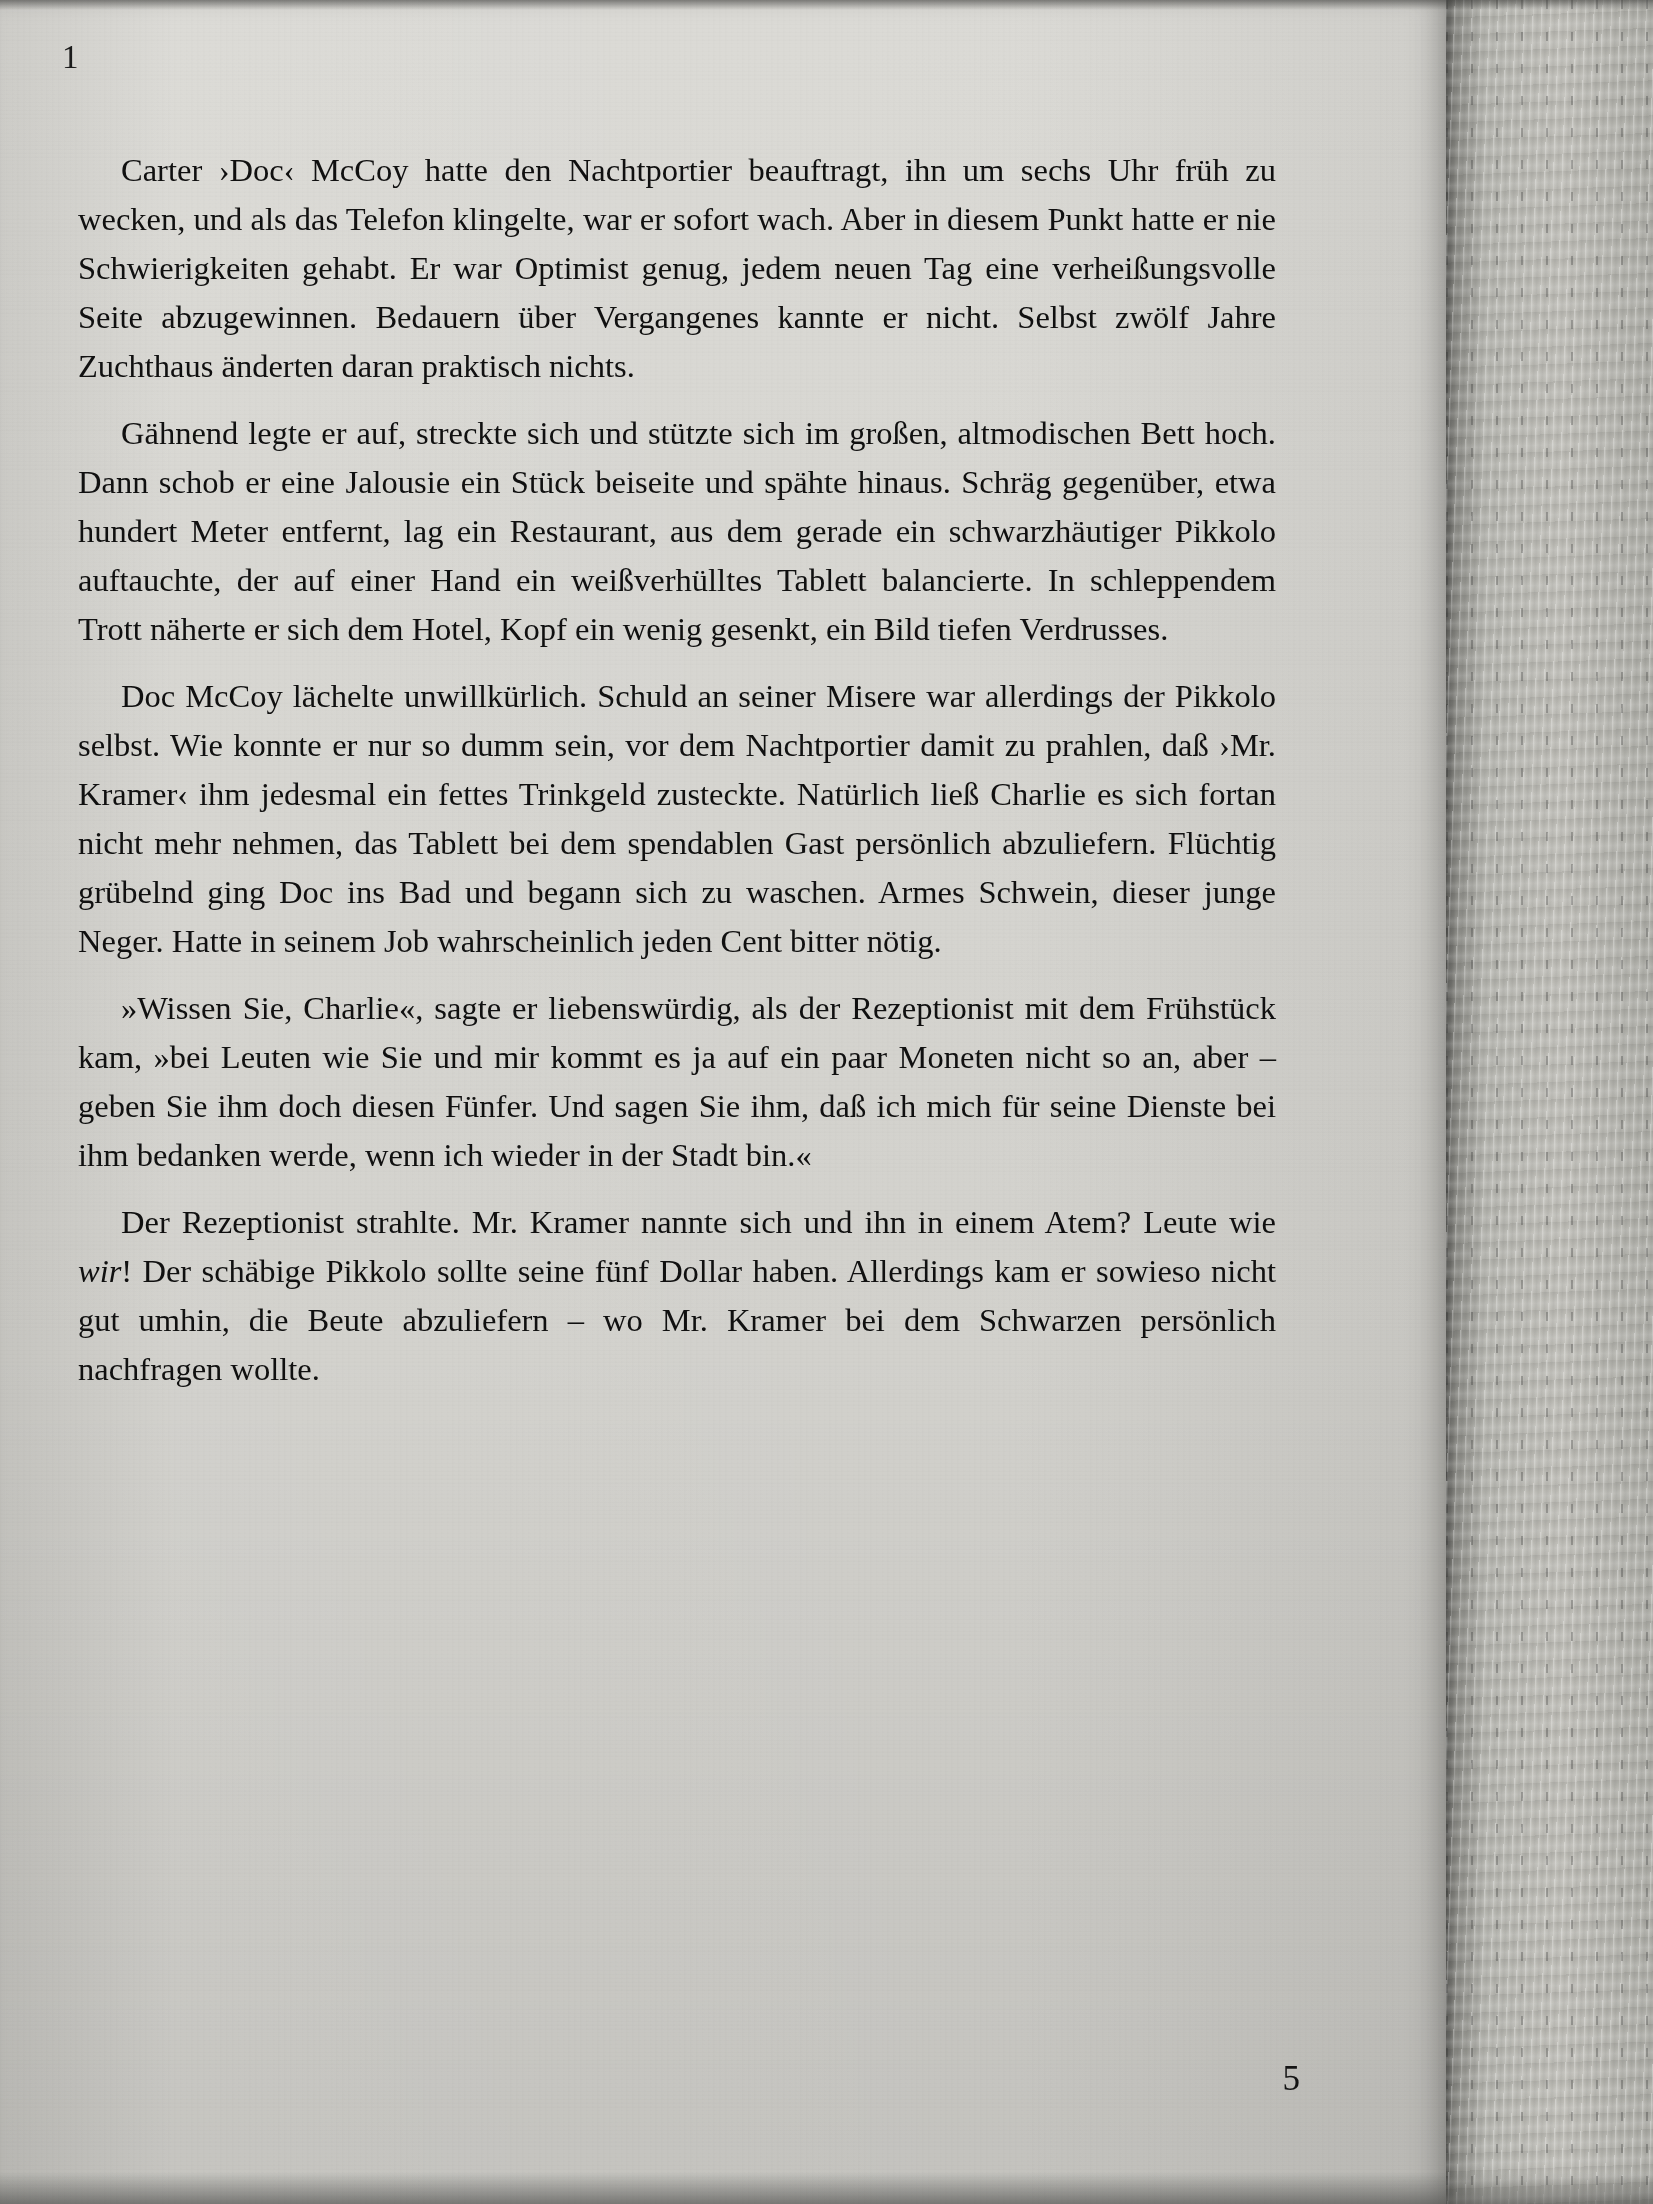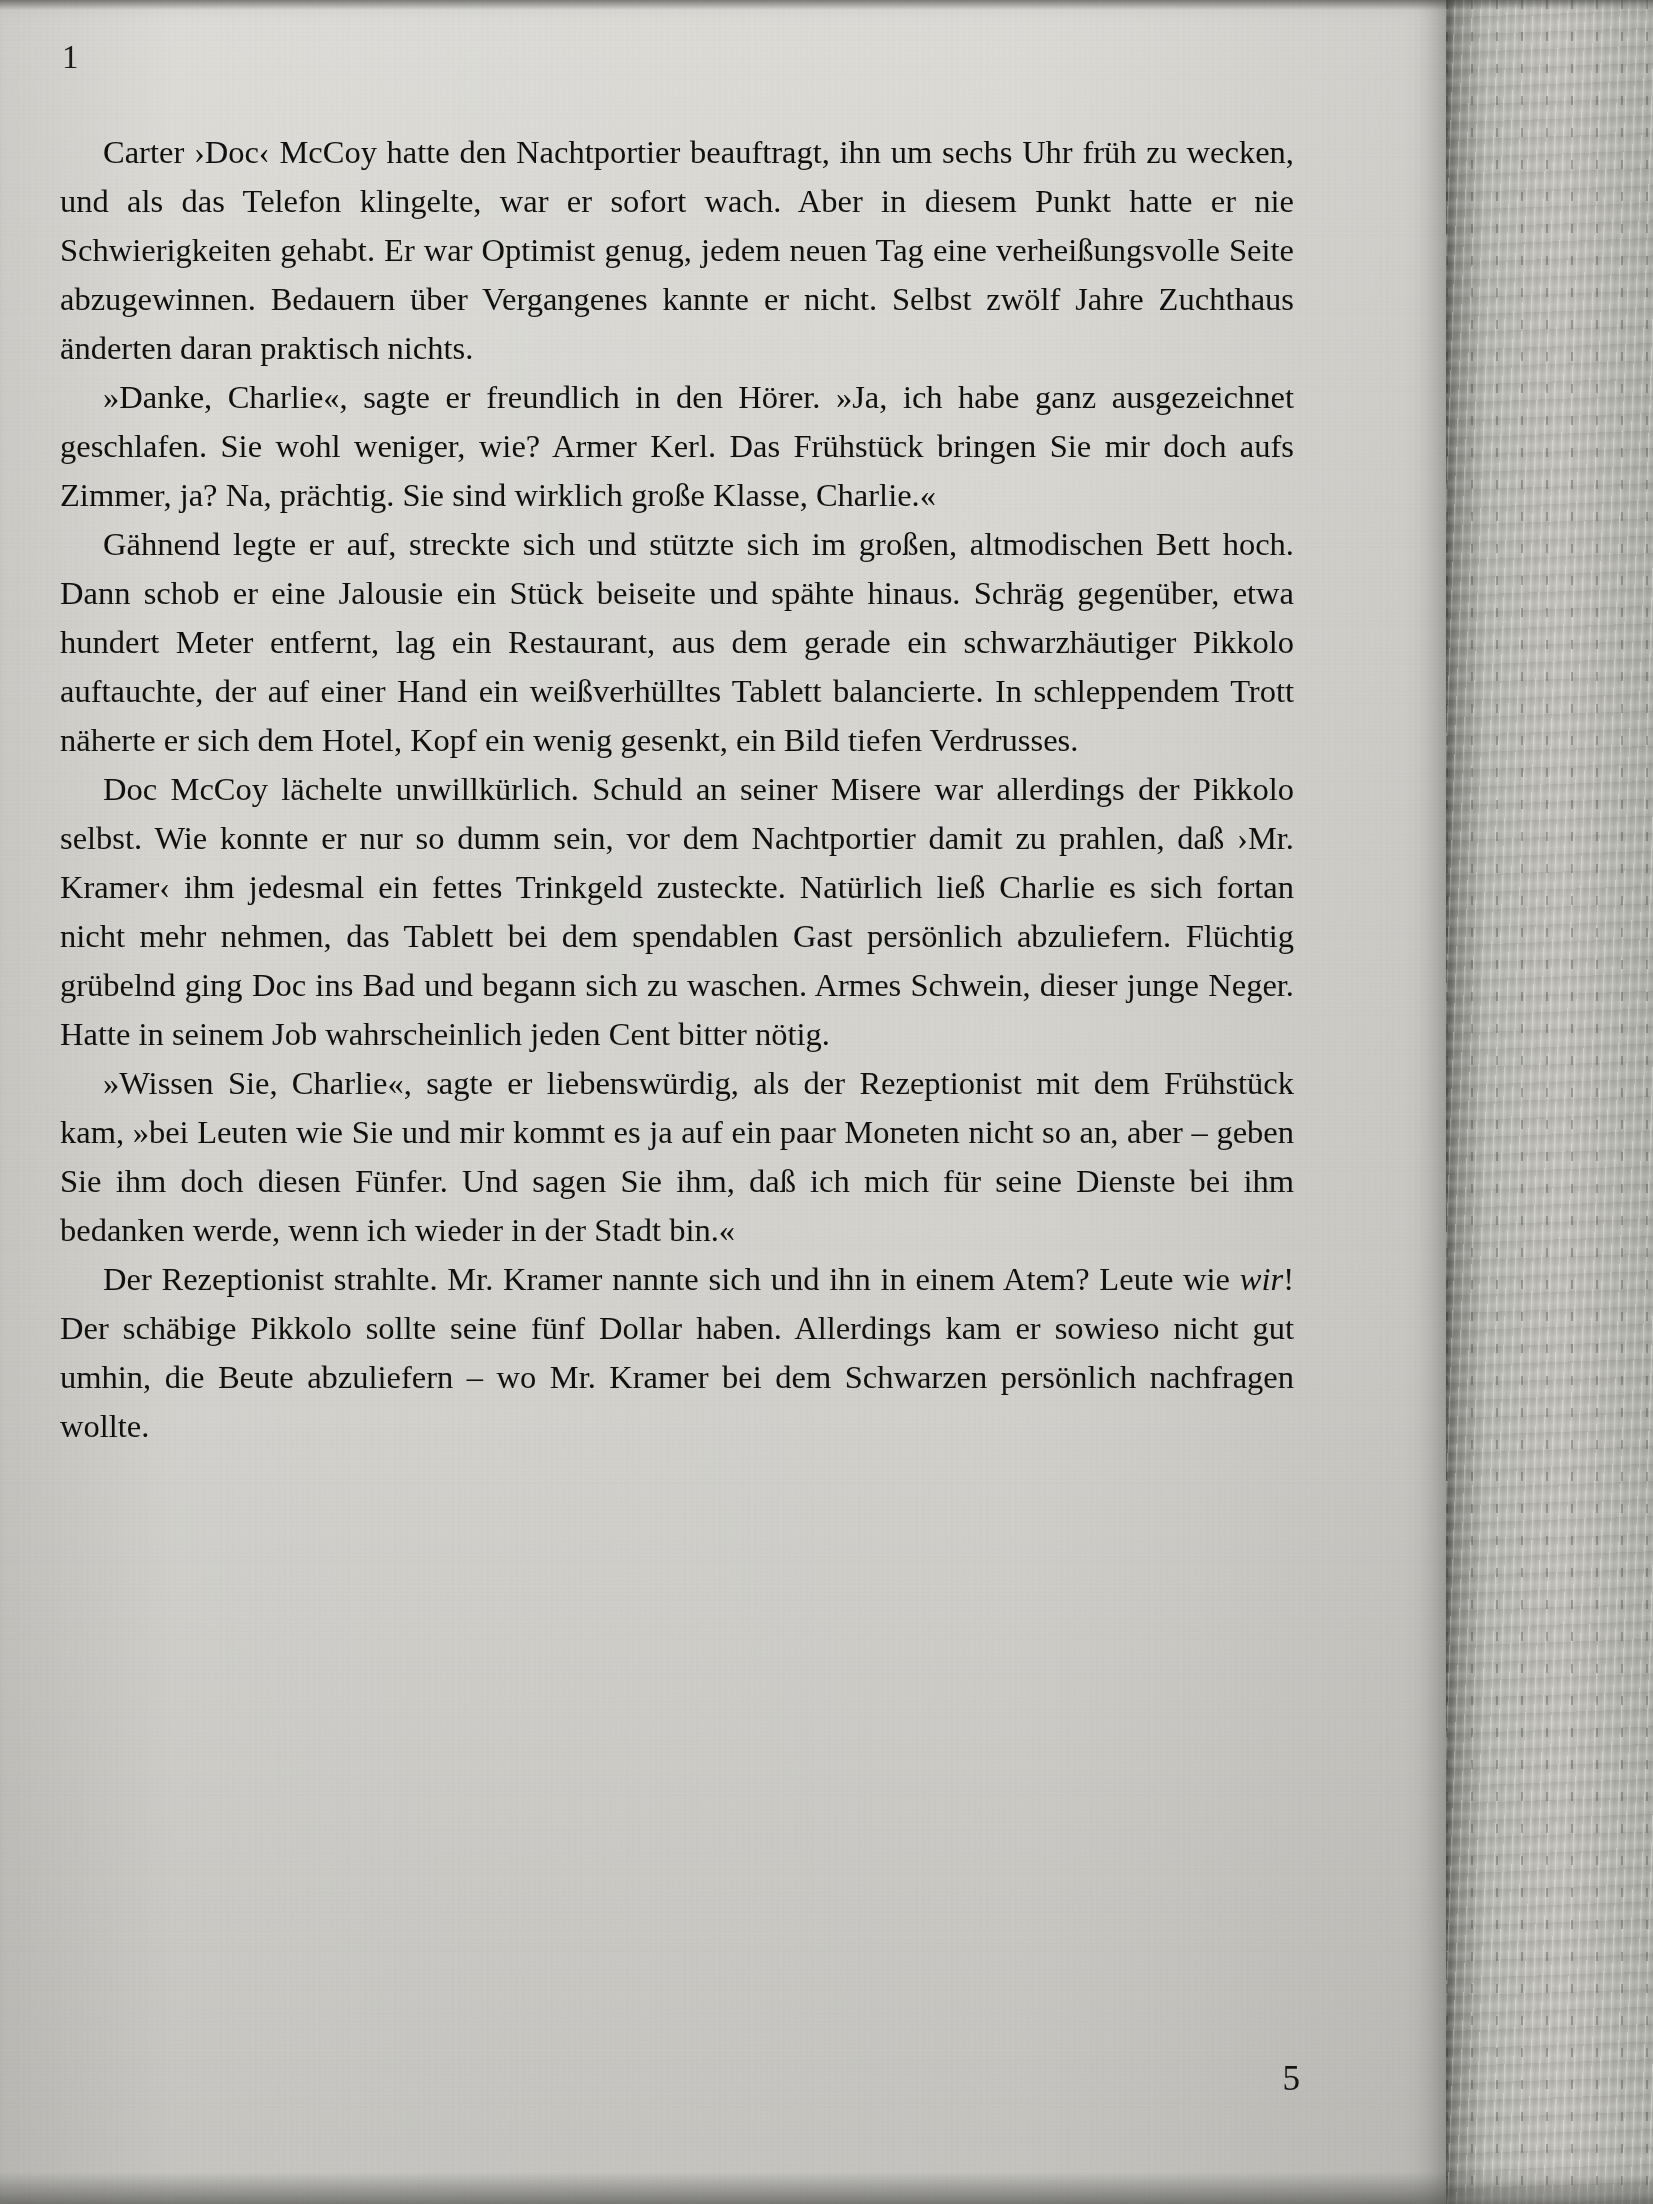--- a/index.html
+++ b/index.html
@@ -108,21 +108,21 @@
     width: 1234px;
     color: #101010;
     font-size: 32.5px;
     line-height: 49px;
     text-align: justify;
     text-justify: inter-word;
     hyphens: manual;
   }
 
   .text-column p {
-    margin: 0;
+    margin: 18px;
     text-indent: 43px;
     font-family: Liberation Serif, serif;
   }
 
   .page-number {
     position: absolute;
     left: 0;
     top: 2059px;
     width: 1300px;
     text-align: right;
@@ -148,21 +148,20 @@
 
 <div class="page-root">
 
   <div class="paper">
     <div class="grain"></div>
 
     <div class="chapter-number">1</div>
 
     <div class="text-column">
       <p>Carter ›Doc‹ McCoy hatte den Nachtportier beauftragt, ihn um sechs Uhr früh zu wecken, und als das Telefon klingelte, war er sofort wach. Aber in diesem Punkt hatte er nie Schwierigkeiten gehabt. Er war Optimist genug, jedem neuen Tag eine verheißungsvolle Seite abzugewinnen. Bedauern über Vergangenes kannte er nicht. Selbst zwölf Jahre Zuchthaus änderten daran praktisch nichts.</p>
-      <p>»Danke, Charlie«, sagte er freundlich in den Hörer. »Ja, ich habe ganz ausgezeichnet geschlafen. Sie wohl weniger, wie? Armer Kerl. Das Frühstück bringen Sie mir doch aufs Zimmer, ja? Na, prächtig. Sie sind wirklich große Klasse, Charlie.«</p>
       <p>Gähnend legte er auf, streckte sich und stützte sich im großen, altmodischen Bett hoch. Dann schob er eine Jalousie ein Stück beiseite und spähte hinaus. Schräg gegenüber, etwa hundert Meter entfernt, lag ein Restaurant, aus dem gerade ein schwarzhäutiger Pikkolo auftauchte, der auf einer Hand ein weißverhülltes Tablett balancierte. In schleppendem Trott näherte er sich dem Hotel, Kopf ein wenig gesenkt, ein Bild tiefen Verdrusses.</p>
       <p>Doc McCoy lächelte unwillkürlich. Schuld an seiner Misere war allerdings der Pikkolo selbst. Wie konnte er nur so dumm sein, vor dem Nachtportier damit zu prahlen, daß ›Mr. Kramer‹ ihm jedesmal ein fettes Trinkgeld zusteckte. Natürlich ließ Charlie es sich fortan nicht mehr nehmen, das Tablett bei dem spendablen Gast persönlich abzuliefern. Flüchtig grübelnd ging Doc ins Bad und begann sich zu waschen. Armes Schwein, dieser junge Neger. Hatte in seinem Job wahrscheinlich jeden Cent bitter nötig.</p>
       <p>»Wissen Sie, Charlie«, sagte er liebenswürdig, als der Rezeptionist mit dem Frühstück kam, »bei Leuten wie Sie und mir kommt es ja auf ein paar Moneten nicht so an, aber – geben Sie ihm doch diesen Fünfer. Und sagen Sie ihm, daß ich mich für seine Dienste bei ihm bedanken werde, wenn ich wieder in der Stadt bin.«</p>
       <p>Der Rezeptionist strahlte. Mr. Kramer nannte sich und ihn in einem Atem? Leute wie <em>wir</em>! Der schäbige Pikkolo sollte seine fünf Dollar haben. Allerdings kam er sowieso nicht gut umhin, die Beute abzuliefern – wo Mr. Kramer bei dem Schwarzen persönlich nachfragen wollte.</p>
     </div>
 
     <div class="page-number">5</div>
 
   </div>
 

